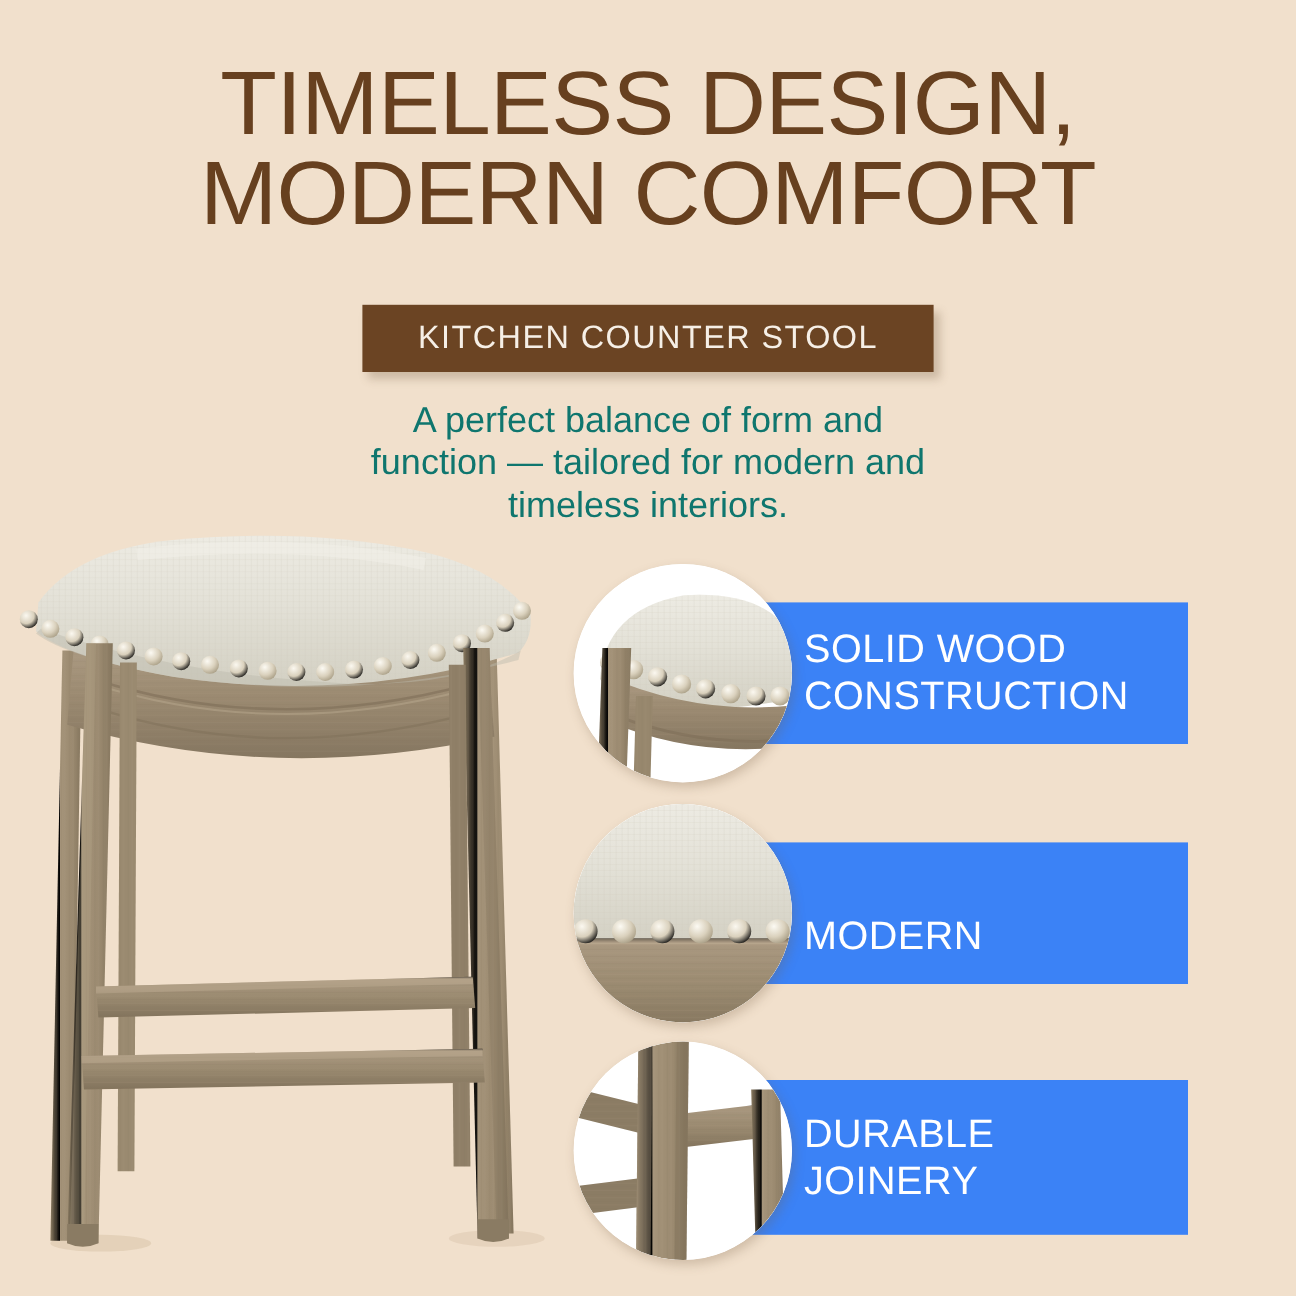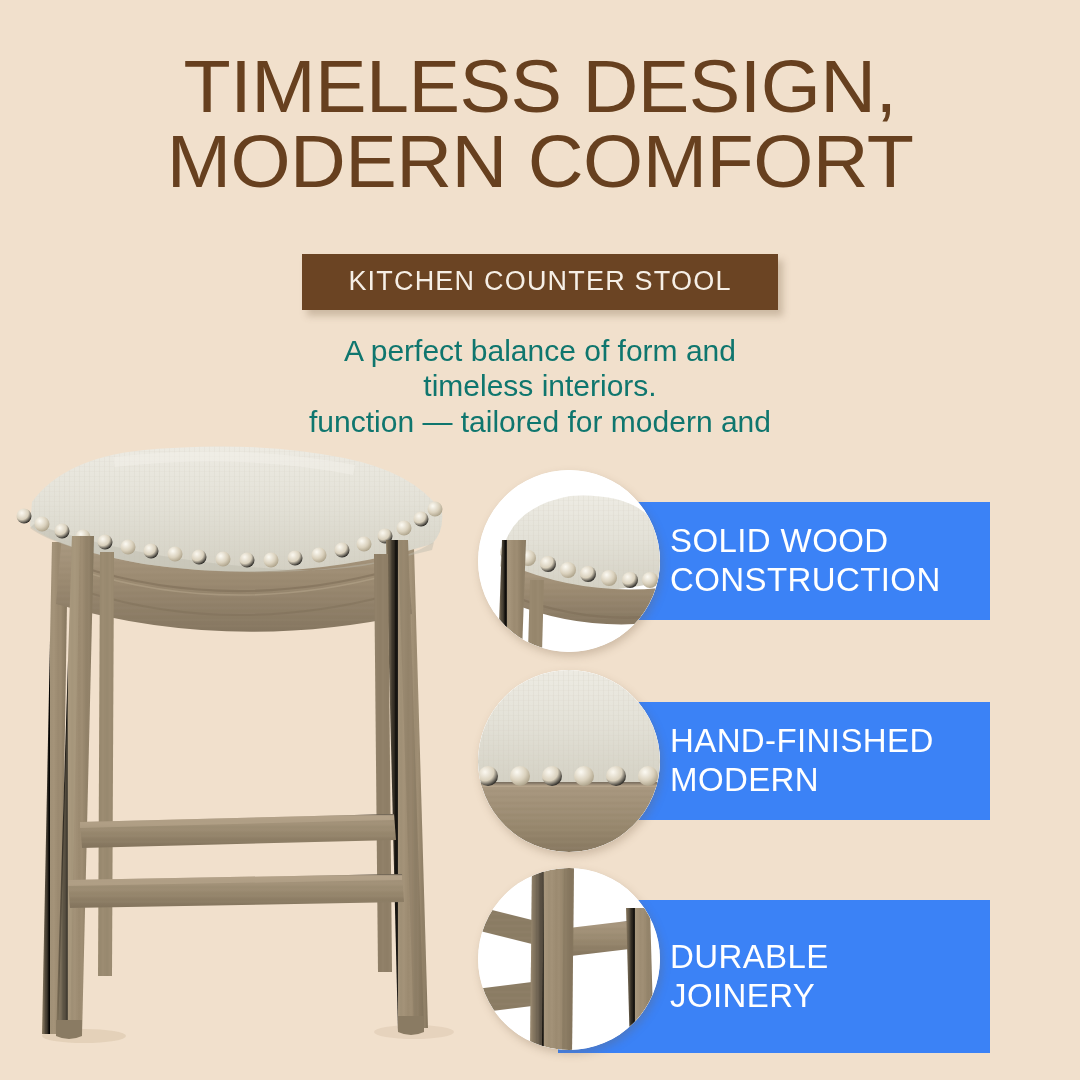--- a/index.html
+++ b/index.html
@@ -77,41 +77,41 @@
     background:#FFFFFF;
     box-shadow:2px 4px 9px rgba(120,95,70,0.28);
   }
   .fcircle svg{display:block;width:100%;height:100%;}
 
   
   #row1 .fband{left:558px;top:502px;width:432px;height:118px;}
   #row1 .fcircle{left:478px;top:470px;width:182px;height:182px;}
   #row2 .fband{left:558px;top:702px;width:432px;height:118px;}
   #row2 .fcircle{left:478px;top:670px;width:182px;height:182px;}
-  #row3 .fband{left:558px;top:900px;width:432px;height:153px;}
+  #row3 .fband{left:558px;top:900px;width:432px;height:129px;}
   #row3 .fcircle{left:478px;top:868px;width:182px;height:182px;}
 </style>
 </head>
 <body>
 
 <div id="stage">
 
   <div class="headline">
     <span class="hl-line hl1">TIMELESS DESIGN,</span>
     <span class="hl-line hl2">MODERN COMFORT</span>
   </div>
 
   <div class="badge-wrap">
     <span class="badge">KITCHEN COUNTER STOOL</span>
   </div>
 
   <div class="subtitle">
     <span class="sub-line">A perfect balance of form and</span>
+    <span class="sub-line">function — tailored for modern and</span>
     <span class="sub-line">timeless interiors.</span>
-    <span class="sub-line">function — tailored for modern and</span>
   </div>
 
   <div class="product">
     <svg viewBox="0 0 470 644" xmlns="http://www.w3.org/2000/svg">
       <defs>
         <linearGradient id="woodV" x1="0" y1="0" x2="1" y2="0">
           <stop offset="0" stop-color="#8E7E64"></stop>
           <stop offset="0.30" stop-color="#A89madness"></stop>
           <stop offset="0.32" stop-color="#A5947A"></stop>
           <stop offset="0.70" stop-color="#9B8A70"></stop>
@@ -270,21 +270,21 @@
           <path d="M52 110 L66 110 L64 182 L50 182 Z" fill="#97876D"></path>
           <path d="M52 110 L66 110 L64 182 L50 182 Z" fill="url(#grainV)" opacity="0.6"></path>
         </g>
       </svg>
     </div>
   </div>
 
   <div class="feature" id="row2">
     <div class="fband">
       <div class="fband-text">
-        <span>HAND-FINISHED</span><br>
+        <br>
         <span>MODERN</span>
       </div>
     </div>
     <div class="fcircle">
       <svg viewBox="0 0 182 182" xmlns="http://www.w3.org/2000/svg">
         <defs>
           <clipPath id="c2">
               <circle cx="91" cy="91" r="91"></circle>
             </clipPath>
         </defs>

